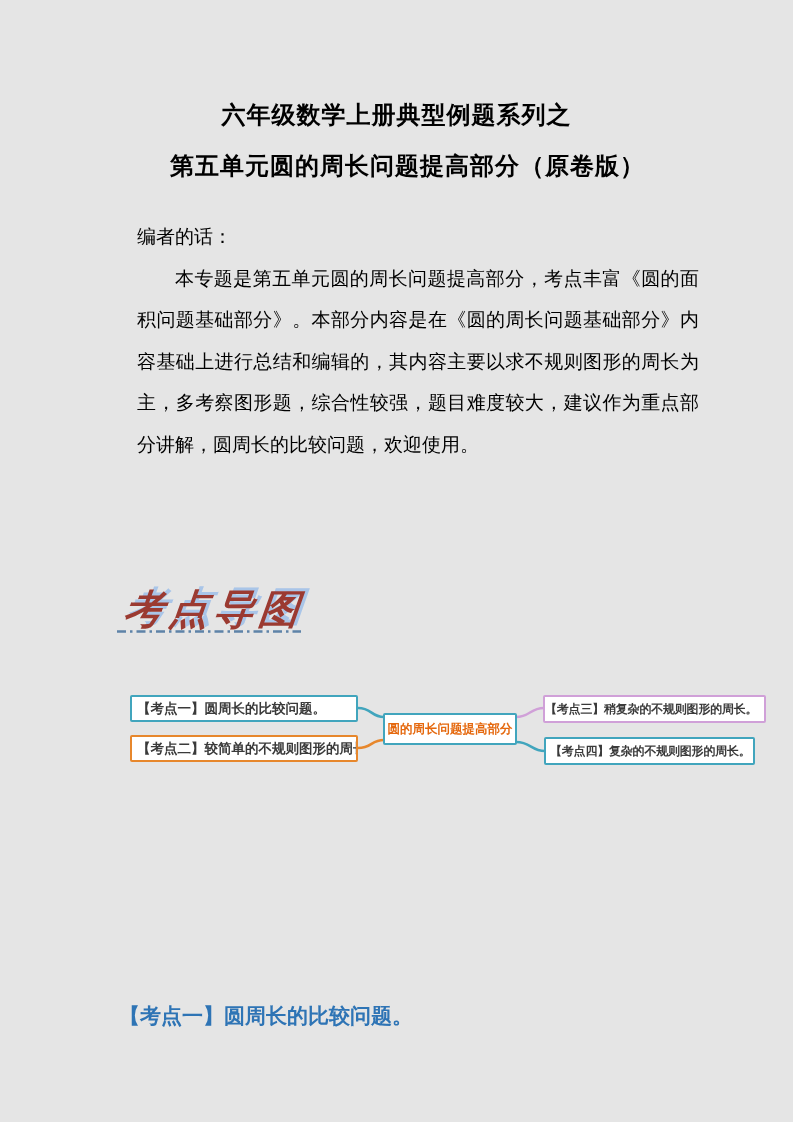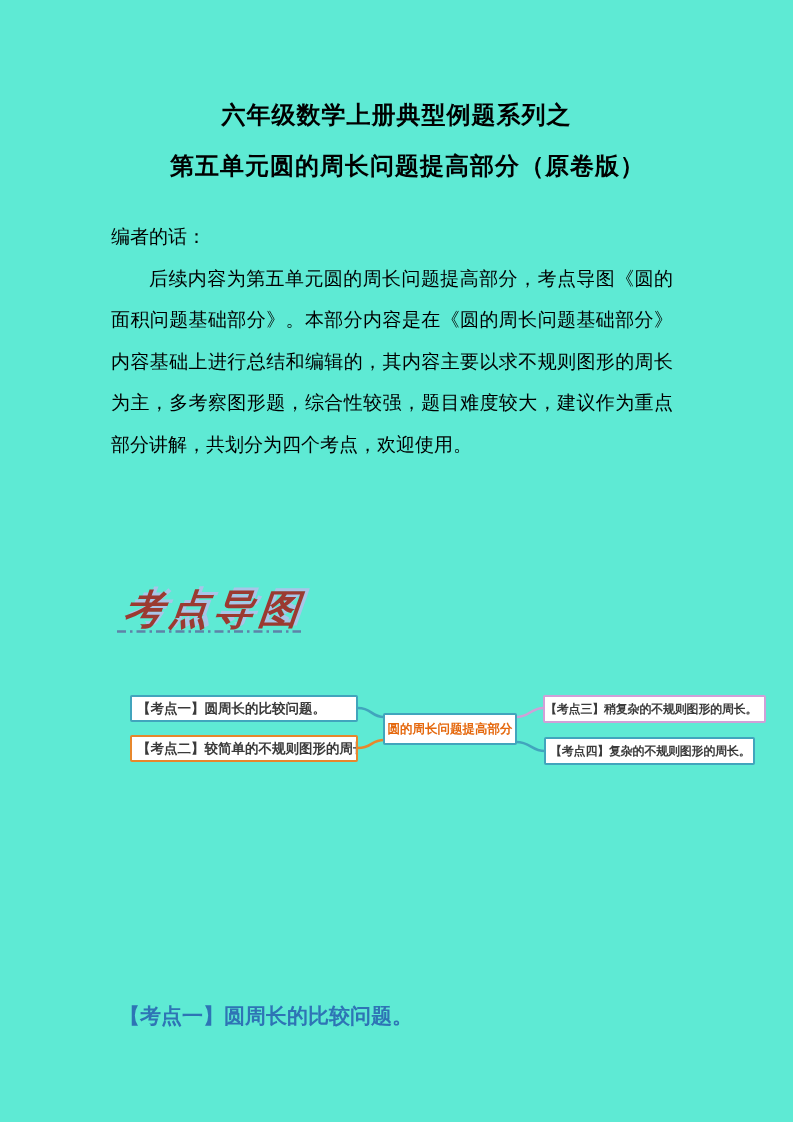--- a/index.html
+++ b/index.html
@@ -1,20 +1,20 @@
 <!DOCTYPE html>
 <html><head>
 <meta charset="utf-8">
 <style>
   html, body { margin: 0; padding: 0; background: #ffffff; }
   .page {
     position: relative;
     width: 793px;
     height: 1122px;
-    background: #5eead4;
+    background: #e5e5e5;
     font-family: "Liberation Sans", sans-serif;
     color: #000000;
     overflow: hidden;
   }
 
   
   .doc-title {
     position: absolute;
     left: 0;
     width: 100%;
@@ -23,21 +23,21 @@
     font-weight: 700;
     color: #000000;
     letter-spacing: 1px;
   }
   .doc-title.line1 { top: 99px; }
   .doc-title.line2 { top: 150px; padding-left: 11px; }
 
   
   .body-block {
     position: absolute;
-    left: 111px;
+    left: 137px;
     top: 216px;
     width: 562px;
     font-size: 19px;
     line-height: 41.5px;
     text-align: justify;
     color: #000000;
   }
   .body-block p { margin: 0; }
   .body-block p.indent { text-indent: 2em; }
   .body-block p.first-para { margin-top: 5px; }
@@ -119,21 +119,21 @@
 </head>
 <body>
 
 <div class="page">
 
   <div class="doc-title line1">六年级数学上册典型例题系列之</div>
   <div class="doc-title line2">第五单元圆的周长问题提高部分（原卷版）</div>
 
   <div class="body-block">
     <p>编者的话：</p>
-    <p class="indent"><span>后续内容为</span><span class="b">第五单元圆的周长问题提高部分</span><span>，考点导图《</span><span class="b">圆的面积问题基础部分</span><span>》。本部分内容是在《圆的周长问题基础部分》内容基础上进行总结和编辑的，其内容主要以求不规则图形的周长为主，多考察图形题，综合性较强，题目难度较大，建议作为重点部分讲解，共划分为四个考点，欢迎使用。</span></p>
+    <p class="indent"><span>本专题是</span><span class="b">第五单元圆的周长问题提高部分</span><span>，考点丰富《</span><span class="b">圆的面积问题基础部分</span><span>》。本部分内容是在《圆的周长问题基础部分》内容基础上进行总结和编辑的，其内容主要以求不规则图形的周长为主，多考察图形题，综合性较强，题目难度较大，建议作为重点部分讲解，圆周长的比较问题，欢迎使用。</span></p>
   </div>
 
   <div class="map-title">考点导图</div>
   <svg class="map-title-underline" viewBox="0 0 184 5" xmlns="http://www.w3.org/2000/svg">
     <line x1="0" y1="2.5" x2="184" y2="2.5" stroke="#5e83a8" stroke-width="2.4" stroke-dasharray="9 4 2.5 4"></line>
   </svg>
 
   <div class="mindmap">
     <svg class="connectors" viewBox="0 0 670 88" xmlns="http://www.w3.org/2000/svg">
       <path d="M243,21 C257,21 256,30 269,30" fill="none" stroke="#41a5bd" stroke-width="2.5" stroke-linecap="round"></path>

